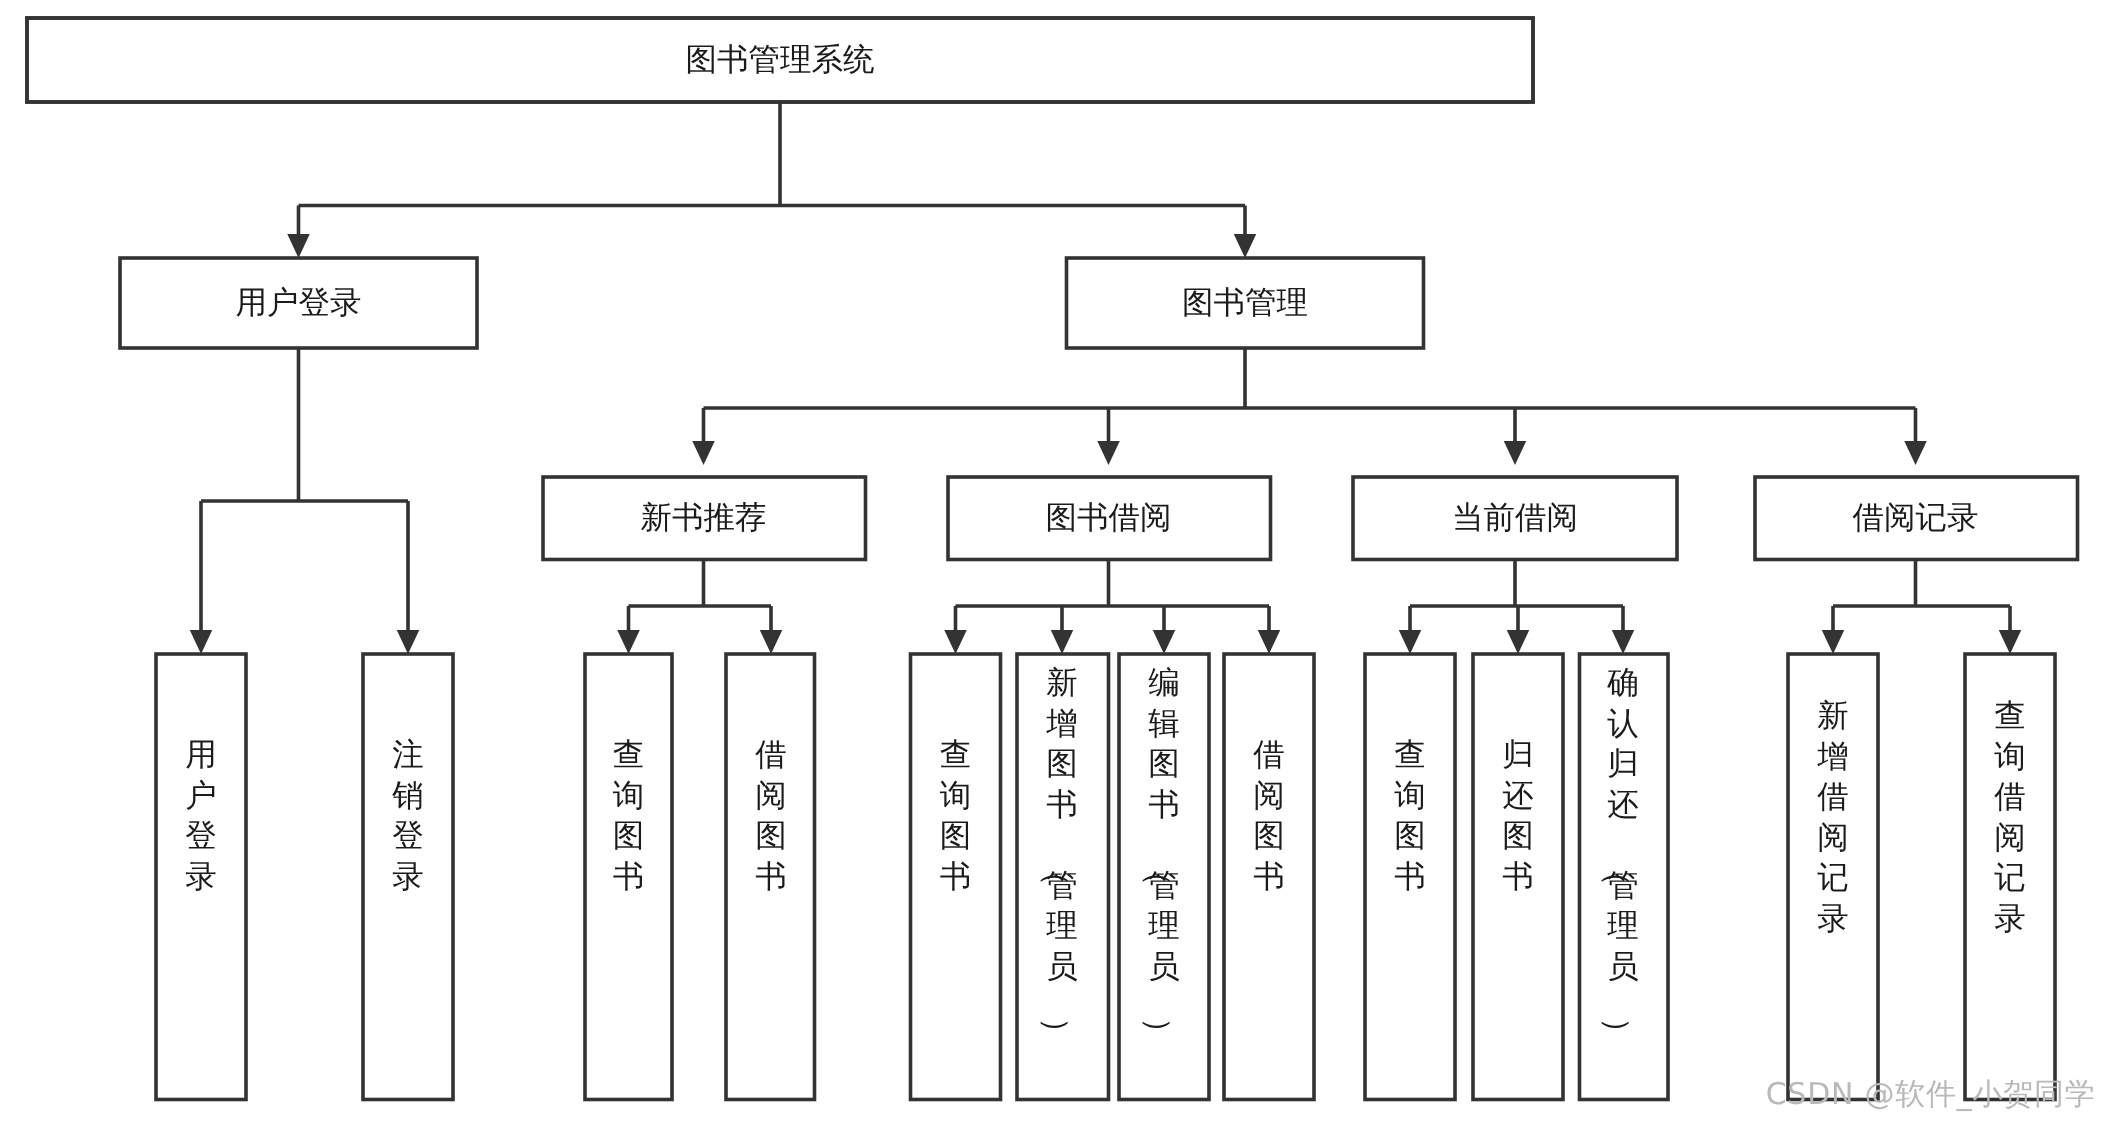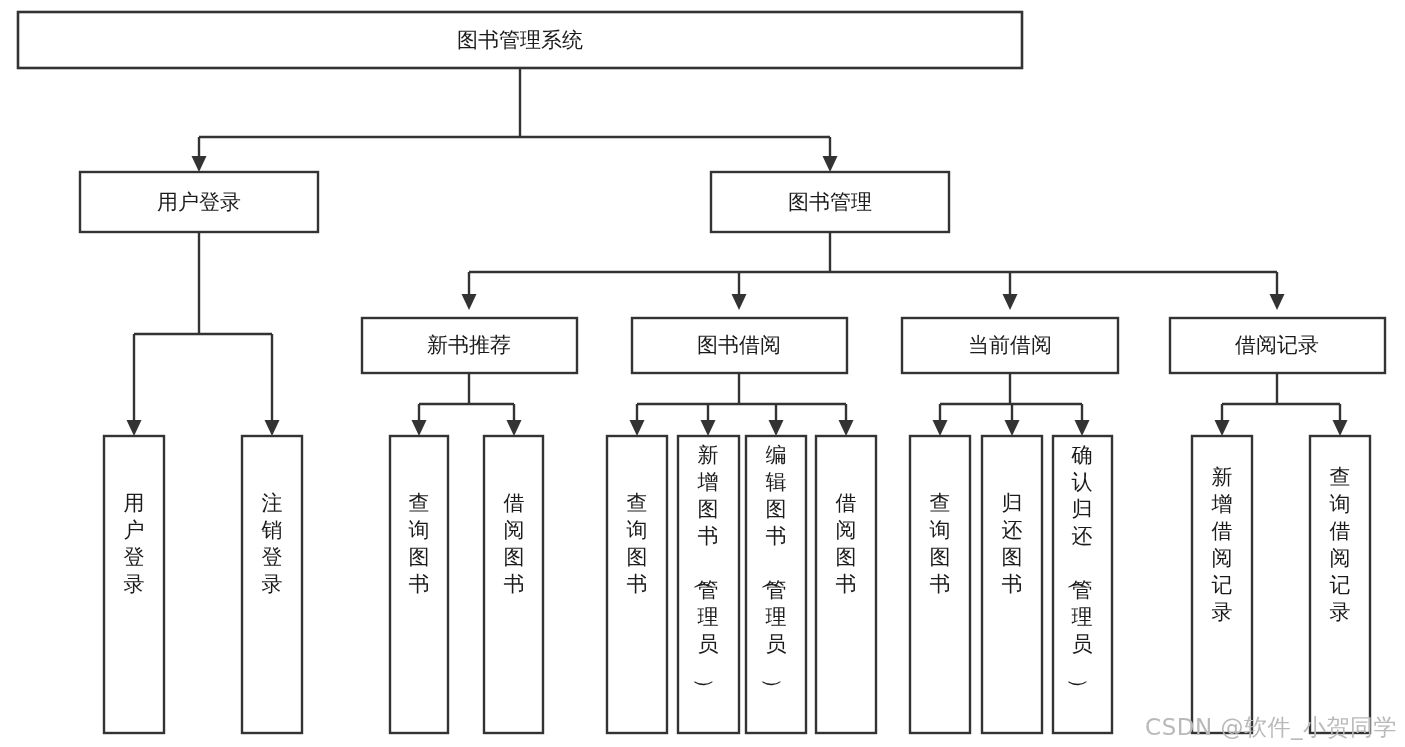--- a/index.html
+++ b/index.html
@@ -59,21 +59,21 @@
     font-family: "DejaVu Sans", "Liberation Sans", sans-serif;
     font-size: 21px;
     fill: #1b1b1b;
     text-anchor: middle;
   }
   .watermark-text {
     position: absolute;
     right: 8px;
     bottom: 4px;
     font-family: "DejaVu Sans", "Liberation Sans", sans-serif;
-    font-size: 23px;
+    font-size: 20px;
     color: #b9b9b9;
     letter-spacing: 0.5px;
     white-space: nowrap;
     user-select: none;
   }
 </style>
 </head>
 <body>
 
 <div id="diagram-root">

